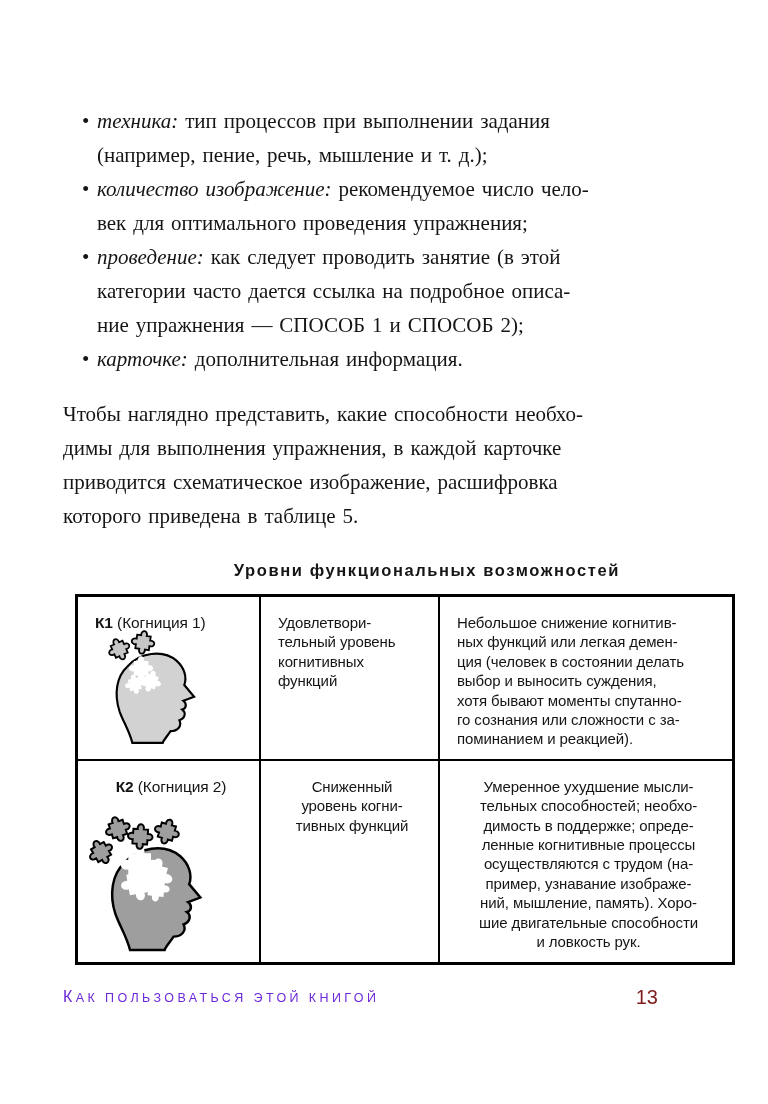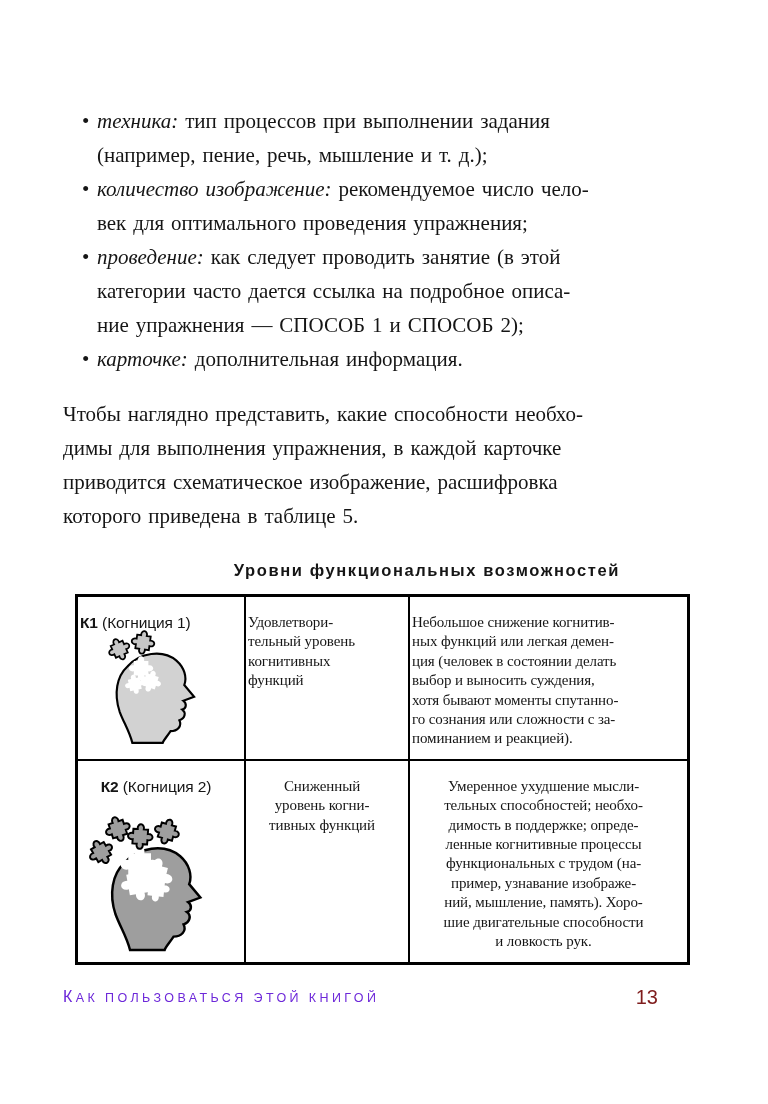--- a/index.html
+++ b/index.html
@@ -1,38 +1,38 @@
 <!DOCTYPE html>
 <html><head>
 <meta charset="utf-8">
 <style>
   html,body{margin:0;padding:0;background:#e8e8e8;}
   .page{
     position:relative;width:768px;height:1104px;margin:0 auto;
     background:#ffffff;overflow:hidden;
     color:#151515;
   }
-  .pre{white-space:pre-line;font-family:Liberation Serif, serif;}
+  .pre{white-space:pre-line;}
   
   .serif{font-family:"Liberation Serif","DejaVu Serif",serif;font-size:21px;line-height:34px;word-spacing:0.08em;color:#151515;}
   .bullets{position:absolute;top:104px;left:63px;width:580px;list-style:none;margin:0;padding:0;}
   .bullets li{position:relative;padding-left:34px;margin:0;}
   .bullets .marker{position:absolute;left:19px;top:0;}
   .bullets i{font-style:italic;}
   .intro{position:absolute;top:397px;left:63px;width:580px;margin:0;}
   
   .sans{font-family:"Liberation Sans","DejaVu Sans",sans-serif;}
   .tbl-caption-num{position:absolute;top:537px;left:75px;width:563px;text-align:center;
     font-weight:bold;font-size:16.5px;letter-spacing:1.6px;line-height:21px;}
   .tbl-caption-title{position:absolute;top:560px;left:57px;width:563px;text-align:right;
     font-weight:bold;font-size:16.5px;letter-spacing:1.6px;line-height:21px;}
   
   table.levels{position:absolute;top:594px;left:75px;width:563px;border-collapse:collapse;table-layout:fixed;
     border:3px solid #000;}
-  table.levels td{border:2px solid #000;vertical-align:top;padding:16px 12px 10px 2px;
+  table.levels td{border:2px solid #000;vertical-align:top;padding:16px 12px 10px 17px;
     font-size:15px;line-height:19.4px;letter-spacing:-0.1px;}
   td.c1{width:152px;position:relative;}
   td.c2{width:148px;}
   td.c3{width:263px;}
   tr.r1{height:160px;}
   tr.r2{height:194px;text-align:center;}
   .cell-label{font-size:15.5px;}
   .cell-label b{font-weight:bold;}
   .head-svg{position:absolute;overflow:visible;}
   .head-svg.k1{left:22px;top:36px;width:98px;height:110px;}
@@ -135,21 +135,21 @@
       <td class="c2">
             <div class="pre">Сниженный
 уровень когни-
 тивных функций</div>
           </td>
       <td class="c3">
             <div class="pre">Умеренное ухудшение мысли-
 тельных способностей; необхо-
 димость в поддержке; опреде-
 ленные когнитивные процессы
-функциональных с трудом (на-
+осуществляются с трудом (на-
 пример, узнавание изображе-
 ний, мышление, память). Хоро-
 шие двигательные способности
 и ловкость рук.</div>
           </td>
     </tr>
   </tbody>
     </table>
 
   <div class="footer">

